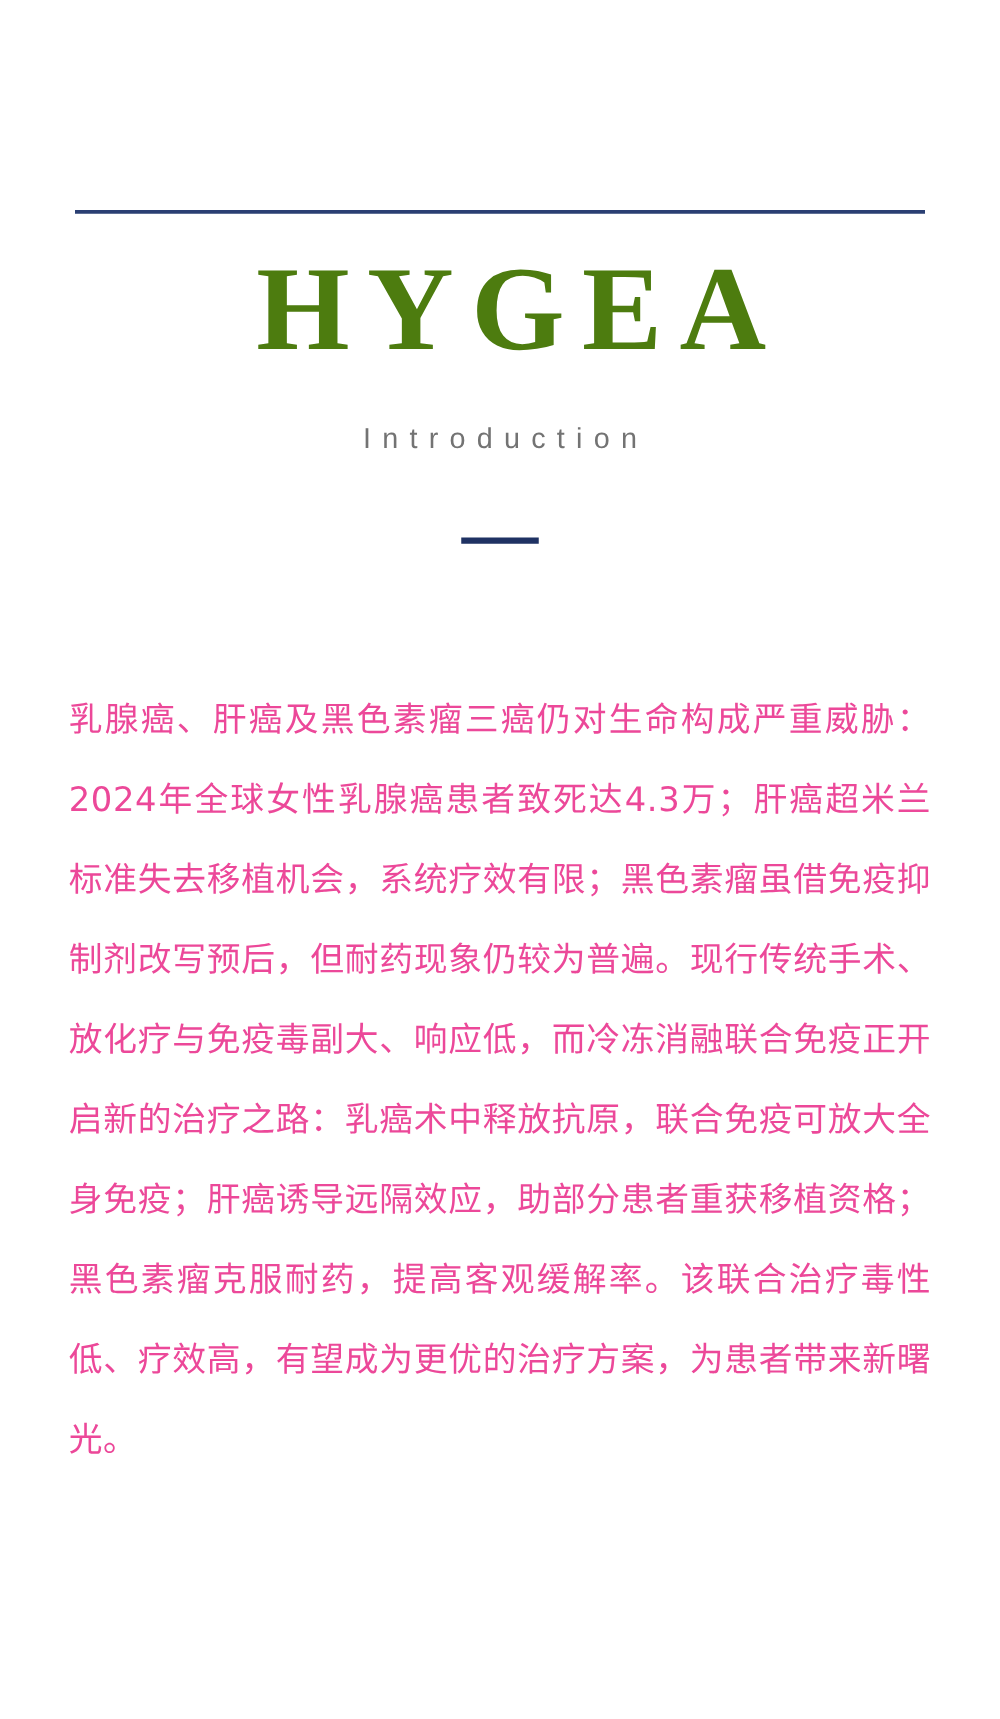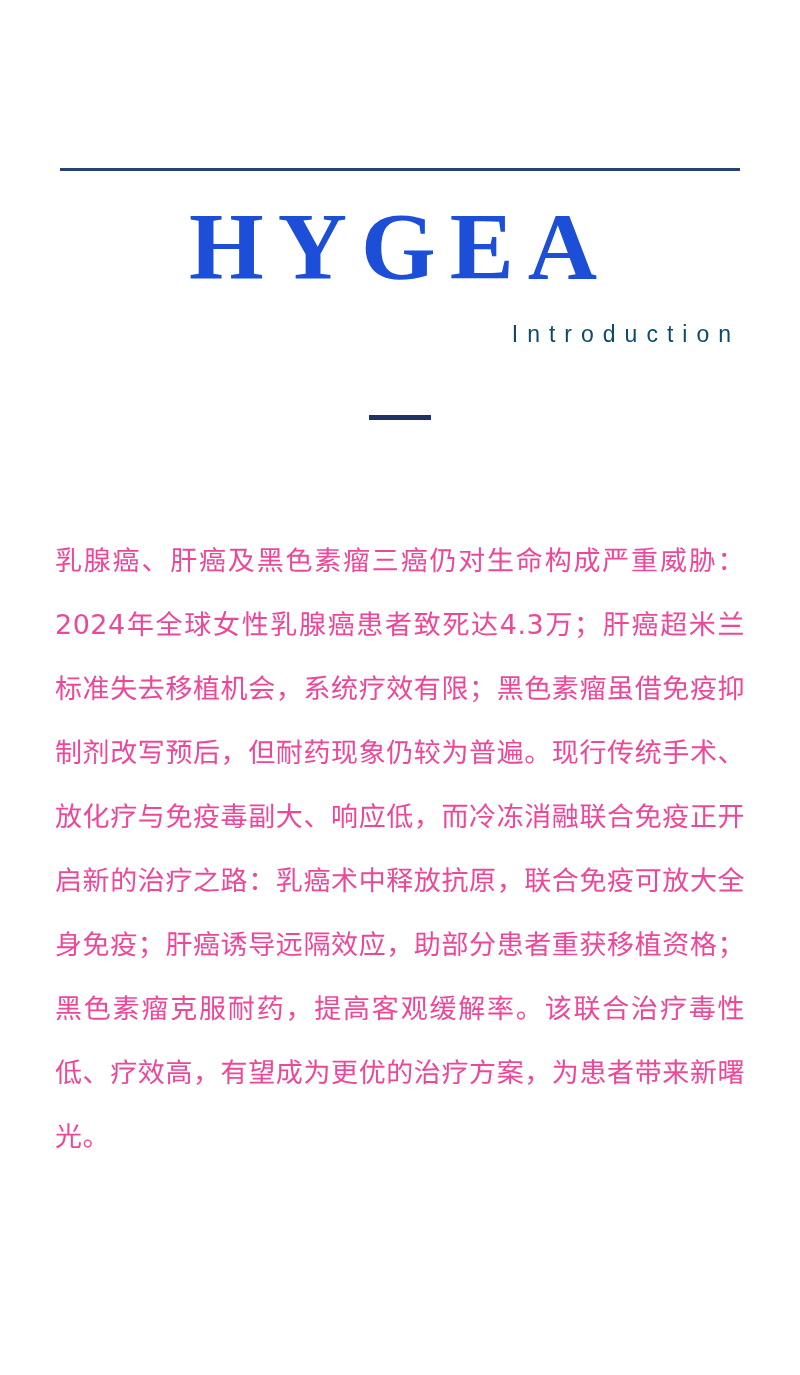--- a/index.html
+++ b/index.html
@@ -38,54 +38,55 @@
     background: #2a3f73;
   }
   .title-stack {
     position: relative;
     height: 150px;
     margin-top: 3px;
   }
   .watermark {
     position: absolute;
     top: 28px;
-    left: 0;
+    left: 16px;
     width: 680px;
     text-align: center;
     font-family: "Liberation Serif", serif;
     font-size: 96px;
     font-weight: 700;
     letter-spacing: 14px;
-    color: #1d4ed8;
+    color: #4d7c0f;
     line-height: 1;
     user-select: none;
     white-space: nowrap;
   }
   .main-title {
     position: absolute;
     top: 55px;
     left: 0;
     width: 680px;
     text-align: center;
     font-family: "DejaVu Sans", sans-serif;
     font-size: 46px;
     font-weight: 700;
     letter-spacing: 14px;
     color: #1b2b52;
     line-height: 1;
     text-indent: 14px;
     white-space: nowrap;
   }
   .sub-title {
-    text-align: right;
+    margin-top: 16px;
+    text-align: center;
     font-family: "Liberation Sans", sans-serif;
     font-size: 23px;
     font-weight: 400;
     letter-spacing: 9px;
-    color: #0c4a6e;
+    color: #737373;
     text-indent: 9px;
   }
   .divider-wrap {
     margin-top: 58px;
     text-align: center;
   }
   .divider {
     display: inline-block;
     width: 62px;
     height: 5px;

